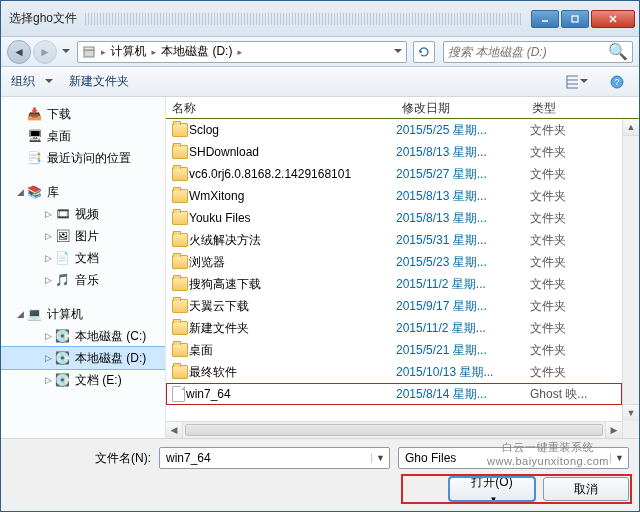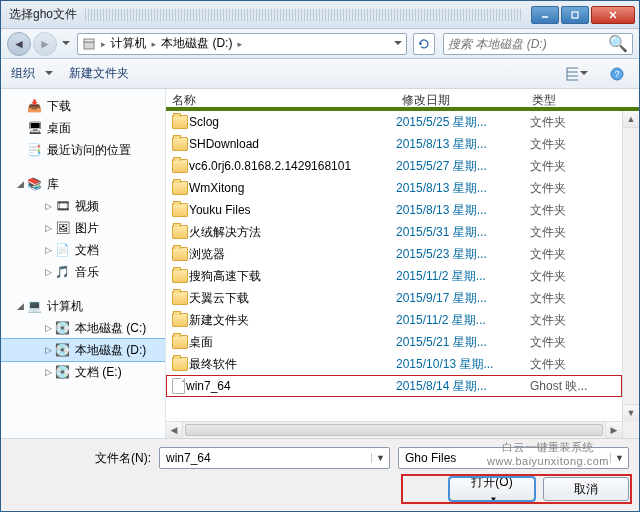--- a/index.html
+++ b/index.html
@@ -1,18 +1,18 @@
 <!DOCTYPE html>
 <html><head>
 <meta charset="utf-8">
 <style>
   * { box-sizing: border-box; margin: 0; padding: 0; font-family: "Microsoft YaHei", "Segoe UI", Tahoma, sans-serif; }
   body { background: #eee; }
   .window { width: 640px; height: 512px; background: #fff; border: 1px solid #2e5f8a; position: relative; display: flex; flex-direction: column; }
-  .titlebar { height: 28px; background: linear-gradient(180deg,#e8eef5 0%,#d9e4ef 100%); display: flex; align-items: center; border-bottom: 1px solid #b8c8d8; }
+  .titlebar { height: 36px; background: linear-gradient(180deg,#e8eef5 0%,#d9e4ef 100%); display: flex; align-items: center; border-bottom: 1px solid #b8c8d8; }
   .titlebar-text { font-size: 12px; color: #222; padding-left: 8px; flex: 0 0 auto; }
   .titlebar-spacer { flex: 1; background: repeating-linear-gradient(90deg,#b8c8d8 0,#b8c8d8 1px,transparent 1px,transparent 3px); height: 12px; margin: 0 8px; }
   .title-btns { display: flex; margin-right: 4px; }
   .title-btn { width: 28px; height: 18px; border: 1px solid #3a6a9a; background: linear-gradient(180deg,#6fa8d8 0%,#3a7ab8 100%); margin-left: 2px; border-radius: 2px; color: #fff; font-size: 10px; line-height: 16px; text-align: center; cursor: pointer; }
   .title-btn.close { background: linear-gradient(180deg,#e88a7a 0%,#c83a2a 100%); border-color: #a02818; width: 44px; }
   .title-btn svg { vertical-align: middle; }
   .addrbar { height: 30px; background: linear-gradient(180deg,#f3f7fb 0%,#e5edf5 100%); display: flex; align-items: center; padding: 2px 6px; gap: 4px; border-bottom: 1px solid #b8c8d8; }
   .nav-chunk { display: flex; }
   .nav-btn { width: 24px; height: 24px; border-radius: 50%; background: linear-gradient(180deg,#d0dce8 0%,#b8c8d8 100%); border: 1px solid #9ab; color: #445; font-size: 12px; line-height: 22px; text-align: center; margin-right: 2px; cursor: pointer; }
   .drop-btn { width: 14px; height: 24px; display: flex; align-items: center; justify-content: center; cursor: pointer; }
@@ -28,21 +28,21 @@
   .tb-ico { width: 24px; height: 22px; border: 1px solid transparent; border-radius: 2px; display: flex; align-items: center; justify-content: center; cursor: pointer; }
   .body { flex: 1; display: flex; overflow: hidden; }
   .sidebar { width: 165px; background: #fbfcfd; border-right: 1px solid #e0e6ec; padding: 6px 0; overflow-y: auto; font-size: 12px; }
   .tree-item { display: flex; align-items: center; height: 22px; padding-left: 26px; cursor: pointer; white-space: nowrap; }
   .tree-item.sub { padding-left: 44px; }
   .tree-item.head { padding-left: 16px; font-weight: normal; }
   .tree-item.sel { background: #cde8ff; outline: 1px solid #7cb8ef; }
   .tree-arrow { width: 10px; font-size: 9px; color: #666; display: inline-block; }
   .tree-ico { width: 16px; height: 16px; margin-right: 4px; display: inline-flex; align-items: center; justify-content: center; }
   .filelist { flex: 1; display: flex; flex-direction: column; overflow: hidden; position: relative; }
-  .colhead { height: 22px; display: flex; font-size: 12px; color: #333; border-bottom: 4px solid #4d7c0f; background: #fff; }
+  .colhead { height: 22px; display: flex; font-size: 12px; color: #333; border-bottom: 1px solid #4d7c0f; background: #fff; }
   .colhead > div { padding: 3px 6px; border-right: 1px solid transparent; }
   .c-name { width: 230px; }
   .c-date { width: 130px; }
   .c-type { flex: 1; }
   .rows { flex: 1; overflow-y: auto; overflow-x: hidden; }
   .row { display: flex; height: 22px; font-size: 12px; align-items: center; cursor: pointer; }
   .row.sel { outline: 1px solid #c02020; outline-offset: -1px; }
   .row .c-name { display: flex; align-items: center; gap: 1px; padding-left: 6px; }
   .row .c-date { color: #0369a1; white-space: nowrap; overflow: hidden; }
   .row .c-type { color: #555; white-space: nowrap; overflow: hidden; padding-left: 4px; }

